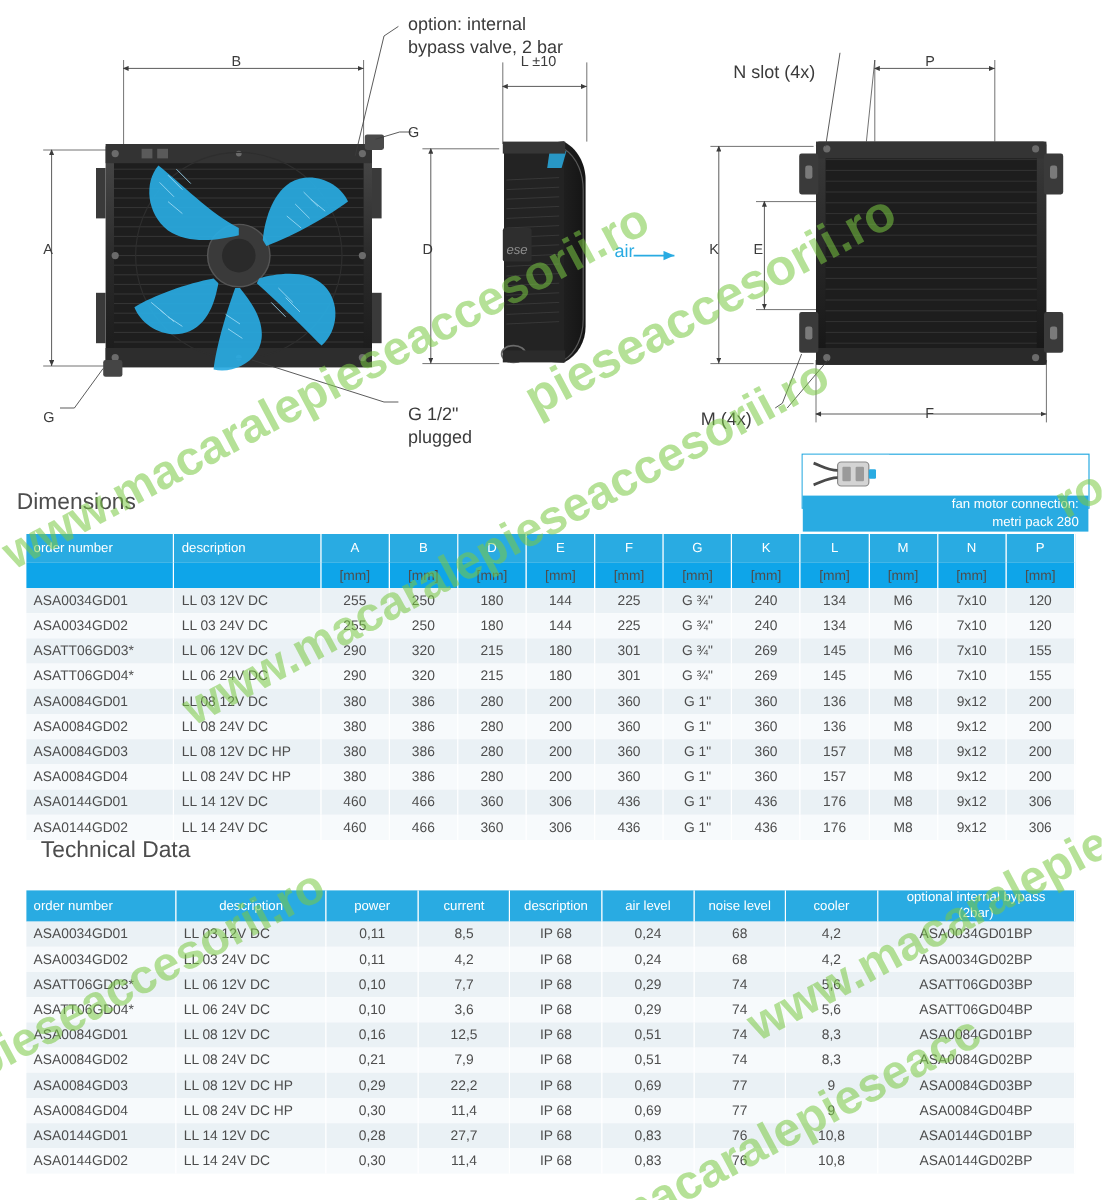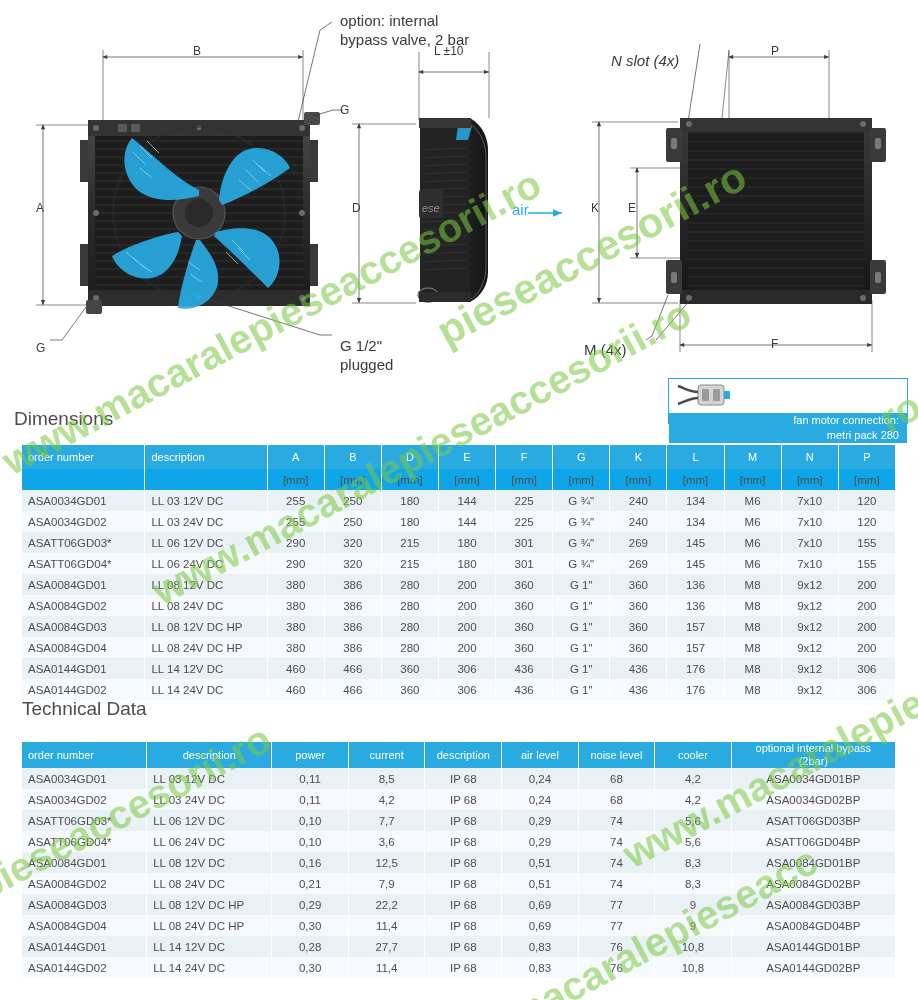--- a/index.html
+++ b/index.html
@@ -82,21 +82,21 @@
   }
 
   
   .section-title {
     position: absolute;
     font-size: 19px;
     color: #4d4d4d;
     font-weight: normal;
   }
   #title-dim { left: 14px; top: 408px; }
-  #title-tech { left: 22px; top: 698px; text-align: right; }
+  #title-tech { left: 34px; top: 698px; text-align: right; }
 
   
   table { border-collapse: collapse; position: absolute; }
   table td, table th {
     font-size: 11.5px;
     font-weight: normal;
     padding: 0;
     height: 21px;
     text-align: center;
     color: #4d4d4d;
@@ -380,21 +380,21 @@
       <line x1="652" y1="336" x2="646" y2="340" stroke="#3b3b3b" stroke-width="0.7"></line>
       <line x1="690" y1="300" x2="656" y2="340" stroke="#3b3b3b" stroke-width="0.7"></line>
     </g>
   </svg>
 
   
   <div class="callout-text" style="left:340px; top:12px;">option: internal
 bypass valve, 2 bar</div>
   <div class="callout-text" style="left:340px; top:337px;">G 1/2"
 plugged</div>
-  <div class="callout-text" style="left:611px; top:52px;font-style:italic;">N slot (4x)</div>
+  <div class="callout-text" style="left:611px; top:52px;">N slot (4x)</div>
   <div class="callout-text" style="left:584px; top:341px;">M (4x)</div>
   <div class="callout-text" style="left:512px; top:201px; color:#29abe2;">air</div>
 
   <div class="dim-letter" style="left:193px; top:44px;">B</div>
   <div class="dim-letter" style="left:36px; top:201px;">A</div>
   <div class="dim-letter" style="left:340px; top:103px;">G</div>
   <div class="dim-letter" style="left:36px; top:341px;">G</div>
   <div class="dim-letter" style="left:434px; top:44px;">L ±10</div>
   <div class="dim-letter" style="left:352px; top:201px;">D</div>
   <div class="dim-letter" style="left:591px; top:201px;">K</div>

